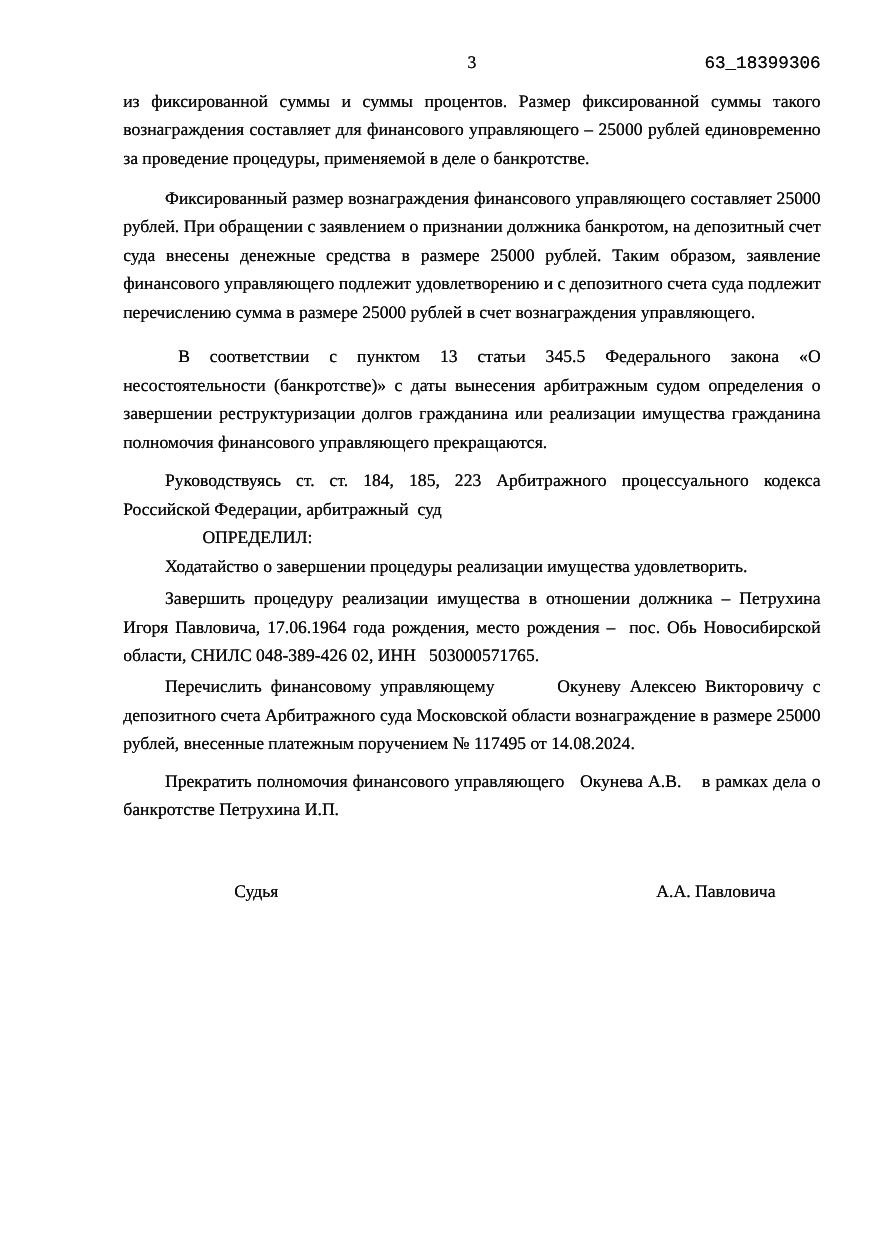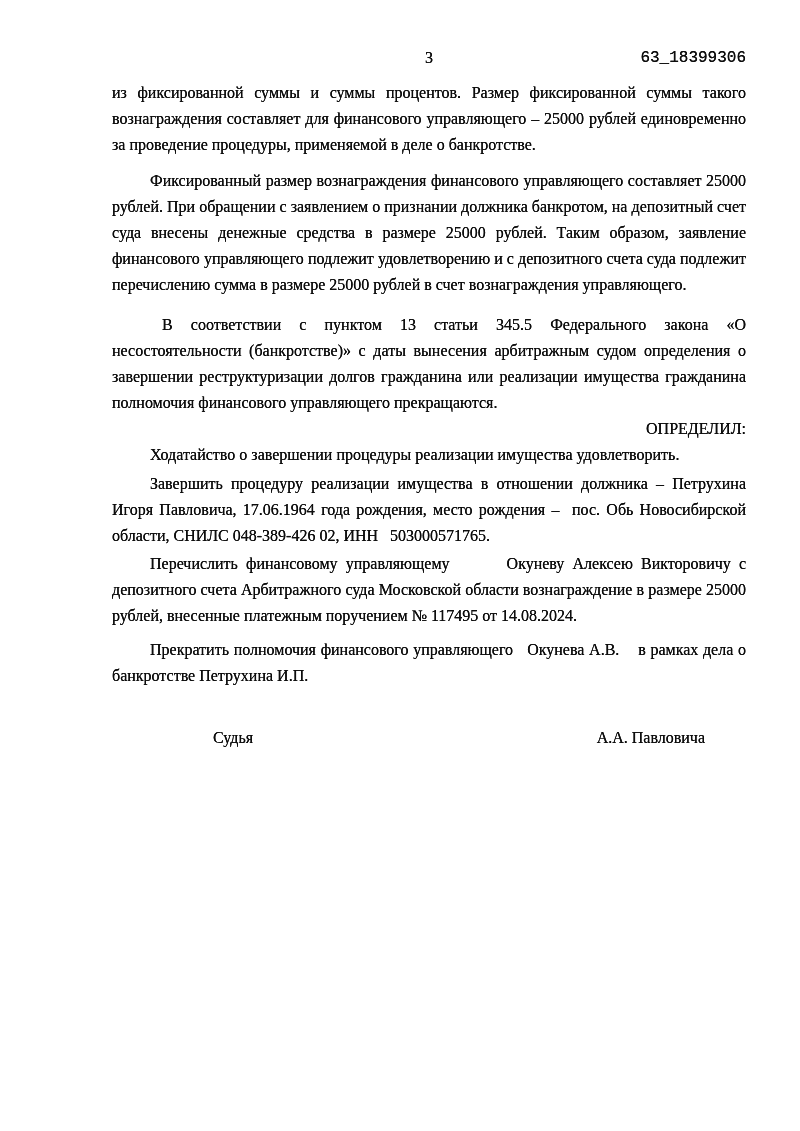--- a/index.html
+++ b/index.html
@@ -33,48 +33,49 @@
     font-family: Liberation Mono, monospace;
   }
   p.para {
     margin: 0;
     text-align: justify;
     text-indent: 38px;
   }
   p.no-indent { text-indent: 0; }
   p.big-indent { text-indent: 50px; }
   p.resolution {
-    text-align: right;
+    text-align: left;
     text-indent: 0;
     padding-left: 72px;
   }
   .signature {
     display: flex;
     justify-content: space-between;
-    margin-top: 36px;
+    margin-top: 48px;
     padding-left: 101px;
     padding-right: 41px;
   }
 </style>
 </head>
 <body>
 
 <div class="page">
 
   <div class="header">
     <span class="page-num">3</span>
     <span class="doc-code">63_18399306</span>
   </div>
 
   <p class="para no-indent" style="margin-top:9px">из фиксированной суммы и суммы процентов. Размер фиксированной суммы такого вознаграждения составляет для финансового управляющего – 25000 рублей единовременно за проведение процедуры, применяемой в деле о банкротстве.</p>
 
   <p class="para" style="margin-top:10px">Фиксированный размер вознаграждения финансового управляющего составляет 25000 рублей. При обращении с заявлением о признании должника банкротом, на депозитный счет суда внесены денежные средства в размере 25000 рублей. Таким образом, заявление финансового управляющего подлежит удовлетворению и с депозитного счета суда подлежит перечислению сумма в размере 25000 рублей в счет вознаграждения управляющего.</p>
 
   <p class="para big-indent" style="margin-top:14px">В соответствии с пунктом 13 статьи 345.5 Федерального закона «О несостоятельности (банкротстве)» с даты вынесения арбитражным судом определения о завершении реструктуризации долгов гражданина или реализации имущества гражданина полномочия финансового управляющего прекращаются.</p>
 
+  <p class="para" style="margin-top:9px">Руководствуясь ст. ст. 184, 185, 223 Арбитражного процессуального кодекса Российской Федерации, арбитражный &nbsp;суд</p>
 
   <p class="para resolution" style="margin-top:0">ОПРЕДЕЛИЛ:</p>
 
   <p class="para" style="margin-top:0">Ходатайство о завершении процедуры реализации имущества удовлетворить.</p>
 
   <p class="para" style="margin-top:3px">Завершить процедуру реализации имущества в отношении должника – Петрухина Игоря Павловича, 17.06.1964 года рождения, место рождения – &nbsp;пос. Обь Новосибирской области, СНИЛС 048-389-426 02, ИНН &nbsp;&nbsp;503000571765.</p>
 
 
   <p class="para" style="margin-top:2px">Перечислить финансовому управляющему &nbsp;&nbsp;&nbsp;&nbsp;&nbsp;&nbsp;Окуневу Алексею Викторовичу с депозитного счета Арбитражного суда Московской области вознаграждение в размере 25000 рублей, внесенные платежным поручением № 117495 от 14.08.2024.</p>
 

